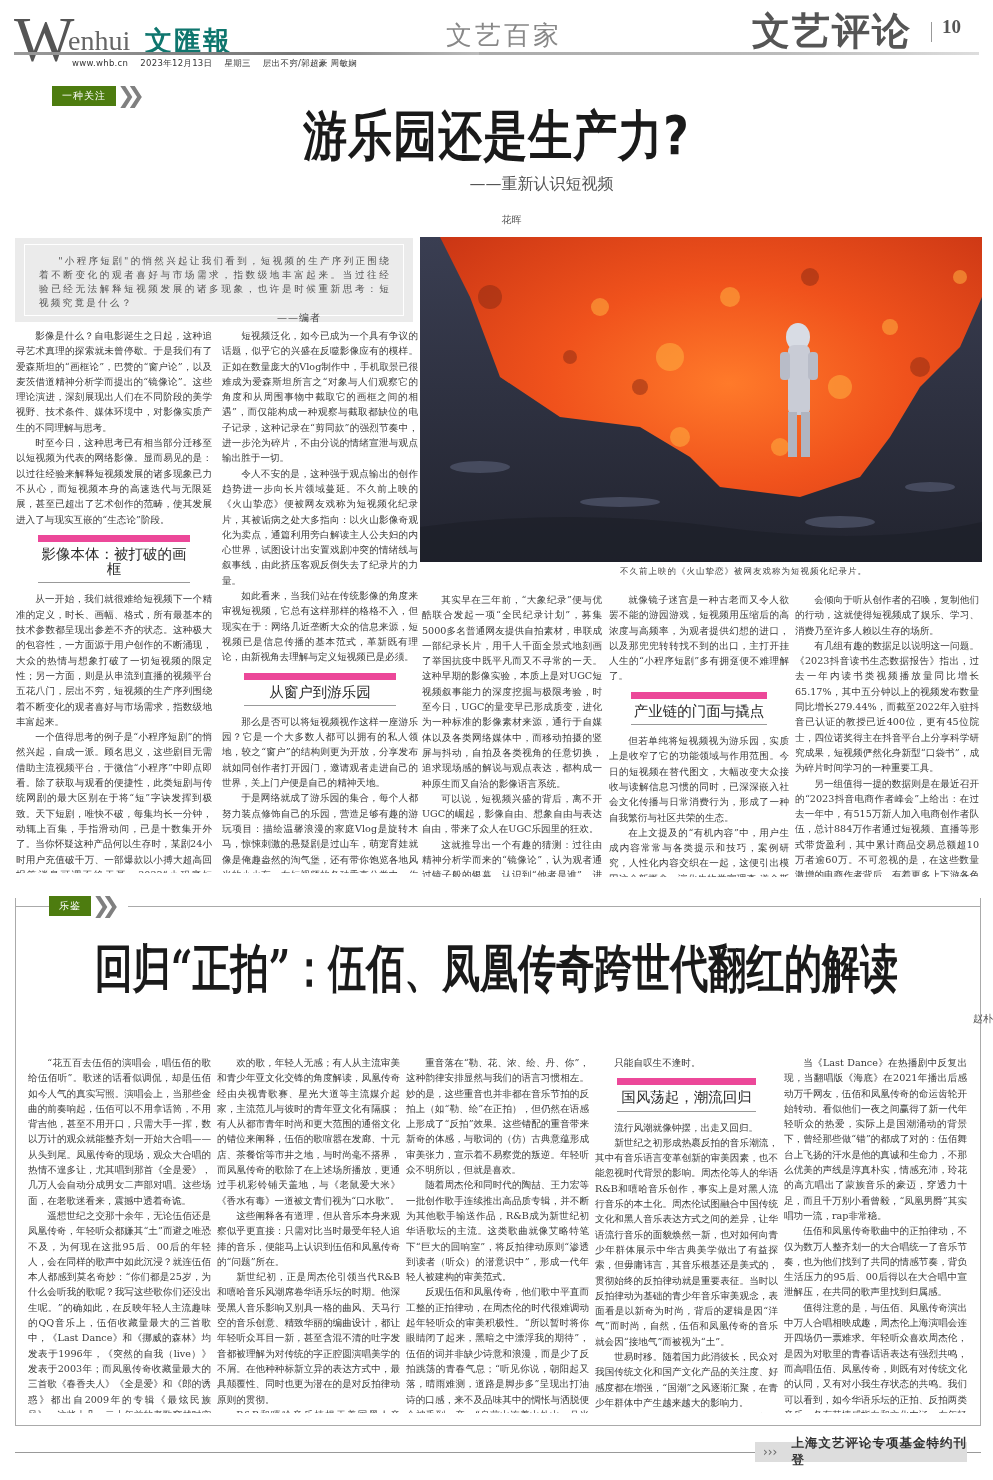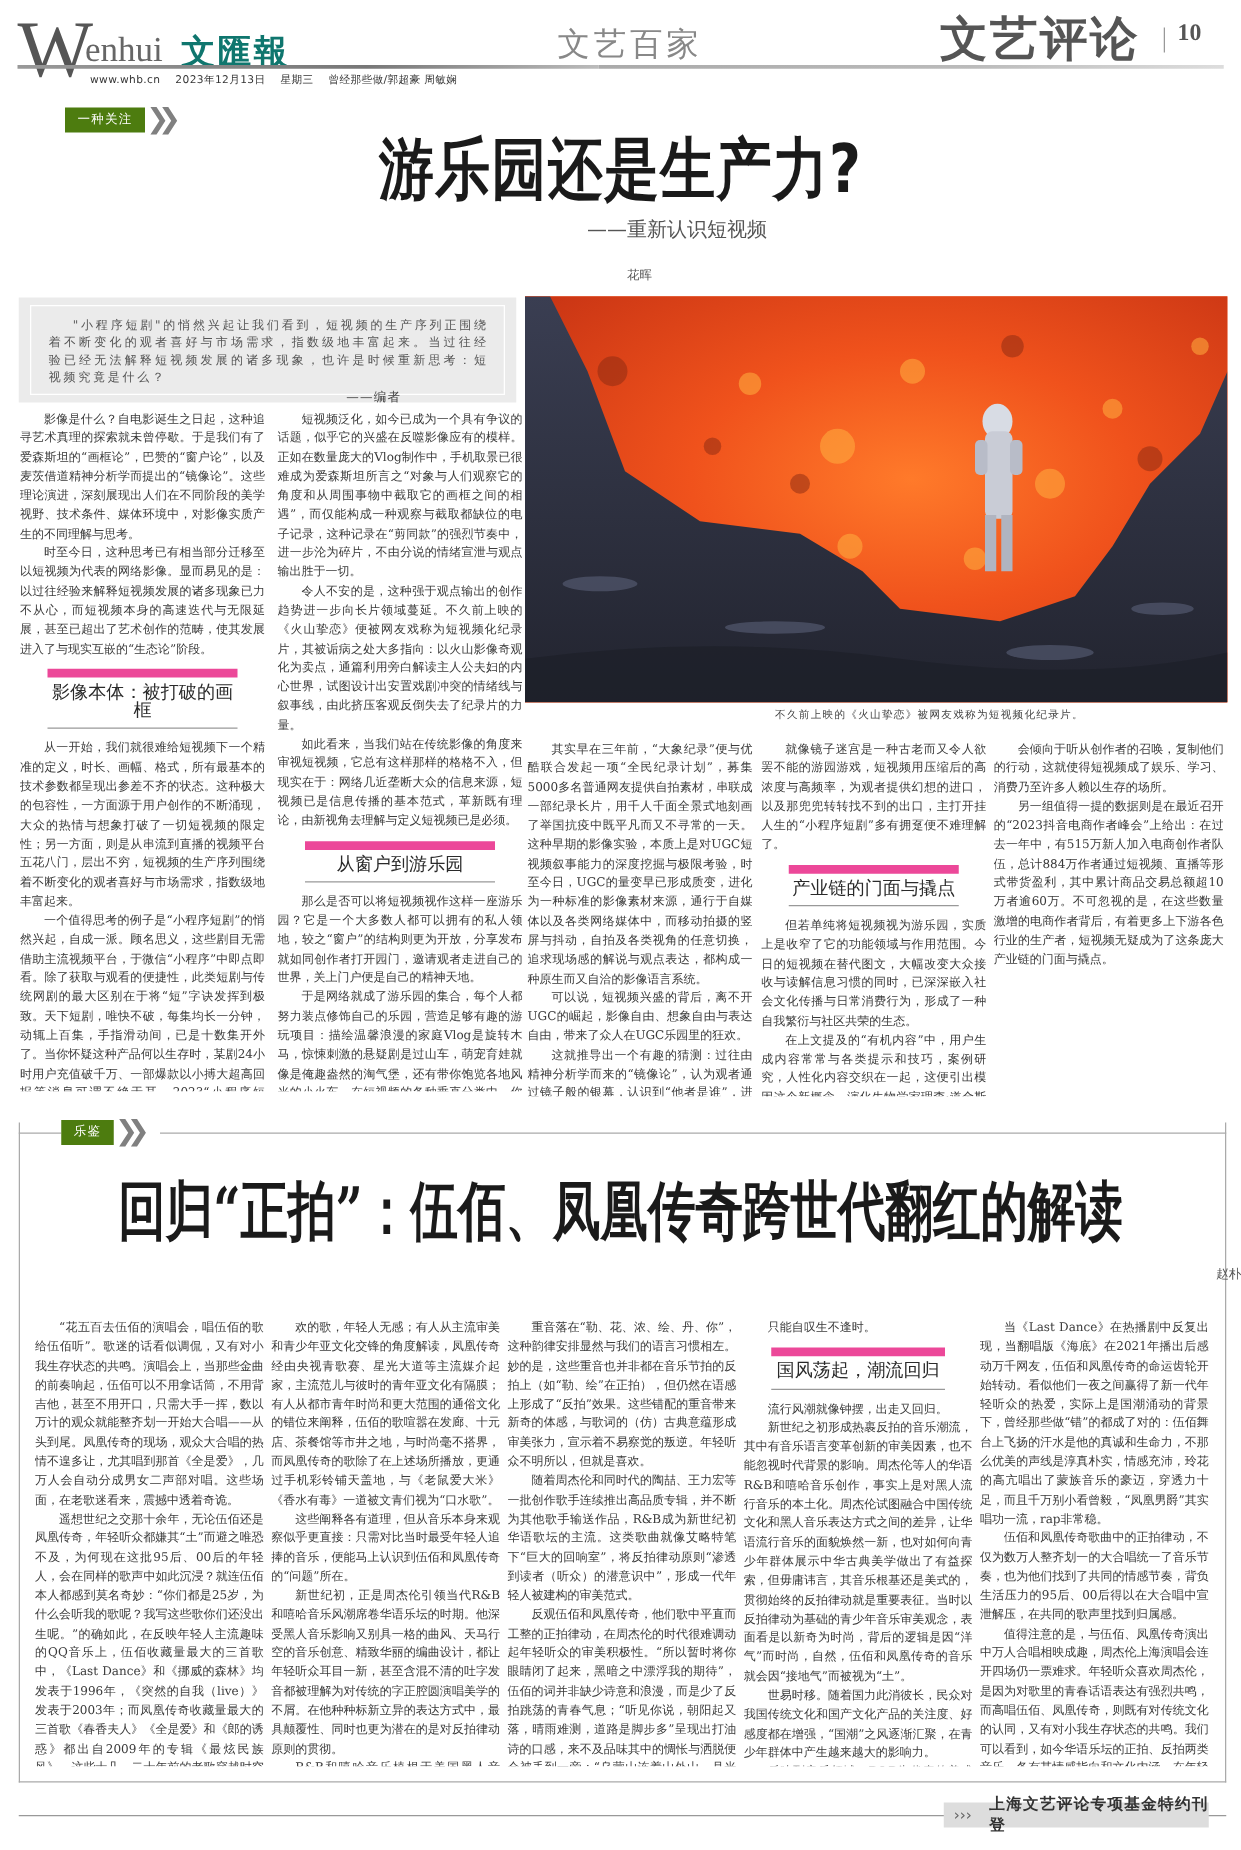--- a/index.html
+++ b/index.html
@@ -61,21 +61,21 @@
 <header class="masthead">
   <div class="logo-w">W</div>
   <div class="logo-enhui">enhui</div>
   <div class="logo-cn">文匯報</div>
   <div class="mast-rule"></div>
   <div class="mast-rule2"></div>
   <div class="mast-meta">
     <span>www.whb.cn</span>
     <span>2023年12月13日</span>
     <span>星期三</span>
-    <span>曾经那些做/郭超豪 周敏娴</span>
+    <span>层出不穷/郭超豪 周敏娴</span>
   </div>
   <div class="section-small">文艺百家</div>
   <div class="section-big">文艺评论</div>
   <div class="page-sep"></div>
   <div class="page-num">10</div>
 </header>
 
 <div class="col-tag" style="left:52px; top:86px;">
   <span class="tag-box">一种关注</span>
   <span class="chev">❯❯</span>
@@ -163,35 +163,36 @@
     <p>这就推导出一个有趣的猜测：过往由精神分析学而来的“镜像论”，认为观者通过镜子般的银幕，认识到“他者是谁”，进而得以意识到“自己是谁”，那么在短视频时代，这种由“他者”至“本我”的关系是否依旧存在？可以肯定的是：勇于并善于展现自我的短视频创作者，都在努力标记自己独一无二的显像，“他者”的心理投射似是稀薄起来；但“镜像”所论及的更深层次，则是虚拟与现实、想象与真实的交错与混淆，这类镜像体验无疑在短视频中得到了更好的落脚点。</p>
   </div>
 <div class="col" style="left:609px; top:592px; width:180px; height:285px;">
     <p>就像镜子迷宫是一种古老而又令人欲罢不能的游园游戏，短视频用压缩后的高浓度与高频率，为观者提供幻想的进口，以及那兜兜转转找不到的出口，主打开挂人生的“小程序短剧”多有拥趸便不难理解了。</p>
     <div class="subhead">产业链的门面与撬点</div>
     <p>但若单纯将短视频视为游乐园，实质上是收窄了它的功能领域与作用范围。今日的短视频在替代图文，大幅改变大众接收与读解信息习惯的同时，已深深嵌入社会文化传播与日常消费行为，形成了一种自我繁衍与社区共荣的生态。</p>
     <p>在上文提及的“有机内容”中，用户生成内容常常与各类提示和技巧，案例研究，人性化内容交织在一起，这便引出模因这个新概念。演化生物学家理查·道金斯在《自私的基因》一书中，以遗传基因为类比，将文化遗传因子命名为“模因”，指向一种思想，主意，风格在人际间的传播与演化。正如DNA作为生命蓝本，指导着细胞的生长发育，模因在文化与精神领域，极大影响着个体的决策与行为，而极易输出情绪与观点的短视频，便成了模因的最佳介质。</p>
   </div>
 <div class="col" style="left:795px; top:592px; width:184px; height:285px;">
     <p>会倾向于听从创作者的召唤，复制他们的行动，这就使得短视频成了娱乐、学习、消费乃至许多人赖以生存的场所。</p>
+    <p>有几组有趣的数据足以说明这一问题。《2023抖音读书生态数据报告》指出，过去一年内读书类视频播放量同比增长65.17%，其中五分钟以上的视频发布数量同比增长279.44%，而截至2022年入驻抖音已认证的教授已近400位，更有45位院士，四位诺奖得主在抖音平台上分享科学研究成果，短视频俨然化身新型“口袋书”，成为碎片时间学习的一种重要工具。</p>
     <p>另一组值得一提的数据则是在最近召开的“2023抖音电商作者峰会”上给出：在过去一年中，有515万新人加入电商创作者队伍，总计884万作者通过短视频、直播等形式带货盈利，其中累计商品交易总额超10万者逾60万。不可忽视的是，在这些数量激增的电商作者背后，有着更多上下游各色行业的生产者，短视频无疑成为了这条庞大产业链的门面与撬点。</p>
   </div>
 
 <div class="a2-topline-l"></div>
 <div class="a2-topline-r"></div>
 <div class="a2-frame"></div>
 <div class="col-tag" style="left:49px; top:896px;">
   <span class="tag-box">乐鉴</span>
   <span class="chev">❯❯</span>
 </div>
 <h1 class="a2-title">回归“正拍”：伍佰、凤凰传奇跨世代翻红的解读</h1>
 <div class="a2-author">赵朴</div>
 
 <div class="col" style="left:28px; top:1055px; width:183px; height:358px;">
-    <p>“花五百去伍佰的演唱会，唱伍佰的歌给伍佰听”。歌迷的话看似调侃，又有对小我生存状态的共鸣。演唱会上，当那些金曲的前奏响起，伍佰可以不用拿话筒，不用背吉他，甚至不用开口，只需大手一挥，数以万计的观众就能整齐划一开始大合唱——从头到尾。凤凰传奇的现场，观众大合唱的热情不遑多让，尤其唱到那首《全是爱》，几万人会自动分成男女二声部对唱。这些场面，在老歌迷看来，震撼中透着奇诡。</p>
+    <p>“花五百去伍佰的演唱会，唱伍佰的歌给伍佰听”。歌迷的话看似调侃，却是伍佰如今人气的真实写照。演唱会上，当那些金曲的前奏响起，伍佰可以不用拿话筒，不用背吉他，甚至不用开口，只需大手一挥，数以万计的观众就能整齐划一开始大合唱——从头到尾。凤凰传奇的现场，观众大合唱的热情不遑多让，尤其唱到那首《全是爱》，几万人会自动分成男女二声部对唱。这些场面，在老歌迷看来，震撼中透着奇诡。</p>
     <p>遥想世纪之交那十余年，无论伍佰还是凤凰传奇，年轻听众都嫌其“土”而避之唯恐不及，为何现在这批95后、00后的年轻人，会在同样的歌声中如此沉浸？就连伍佰本人都感到莫名奇妙：“你们都是25岁，为什么会听我的歌呢？我写这些歌你们还没出生呢。”的确如此，在反映年轻人主流趣味的QQ音乐上，伍佰收藏量最大的三首歌中，《Last Dance》和《挪威的森林》均发表于1996年，《突然的自我（live）》发表于2003年；而凤凰传奇收藏量最大的三首歌《春香夫人》《全是爱》和《郎的诱惑》都出自2009年的专辑《最炫民族风》。这些十几、二十年前的老歌穿越时空引发今天众多年轻人的共鸣，内在原因值得探究。</p>
   </div>
 <div class="col" style="left:217px; top:1055px; width:183px; height:358px;">
     <p>欢的歌，年轻人无感；有人从主流审美和青少年亚文化交锋的角度解读，凤凰传奇经由央视青歌赛、星光大道等主流媒介起家，主流范儿与彼时的青年亚文化有隔膜；有人从都市青年时尚和更大范围的通俗文化的错位来阐释，伍佰的歌喧嚣在发廊、十元店、茶餐馆等市井之地，与时尚毫不搭界，而凤凰传奇的歌除了在上述场所播放，更通过手机彩铃铺天盖地，与《老鼠爱大米》《香水有毒》一道被文青们视为“口水歌”。</p>
     <p>这些阐释各有道理，但从音乐本身来观察似乎更直接：只需对比当时最受年轻人追捧的音乐，便能马上认识到伍佰和凤凰传奇的“问题”所在。</p>
     <p>新世纪初，正是周杰伦引领当代R&amp;B和嘻哈音乐风潮席卷华语乐坛的时期。他深受黑人音乐影响又别具一格的曲风、天马行空的音乐创意、精致华丽的编曲设计，都让年轻听众耳目一新，甚至含混不清的吐字发音都被理解为对传统的字正腔圆演唱美学的不屑。在他种种标新立异的表达方式中，最具颠覆性、同时也更为潜在的是对反拍律动原则的贯彻。</p>
     <p>R&amp;B和嘻哈音乐植根于美国黑人音乐，强调反拍（以4/4拍为例，即每小节第2、4拍），这与我们传统中习惯逻辑重音在正拍（每小节第1、3拍）的音乐律动方式截然不同。无论《星晴》《说好不哭》这类情歌，还是《双截棍》《最伟大的作品》等说唱歌曲，反拍律动一直是周杰伦音乐的底层逻辑。</p>
   </div>
 <div class="col" style="left:406px; top:1055px; width:183px; height:358px;">
     <p>重音落在“勒、花、浓、绘、丹、你”，这种韵律安排显然与我们的语言习惯相左。妙的是，这些重音也并非都在音乐节拍的反拍上（如“勒、绘”在正拍），但仍然在语感上形成了“反拍”效果。这些错配的重音带来新奇的体感，与歌词的（仿）古典意蕴形成审美张力，宣示着不易察觉的叛逆。年轻听众不明所以，但就是喜欢。</p>

